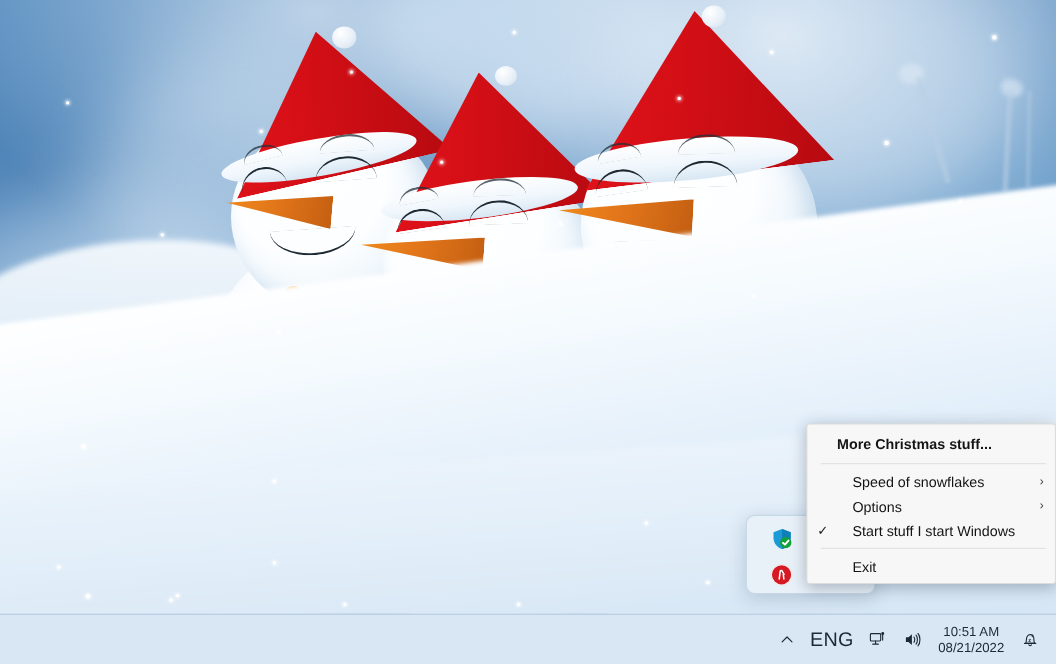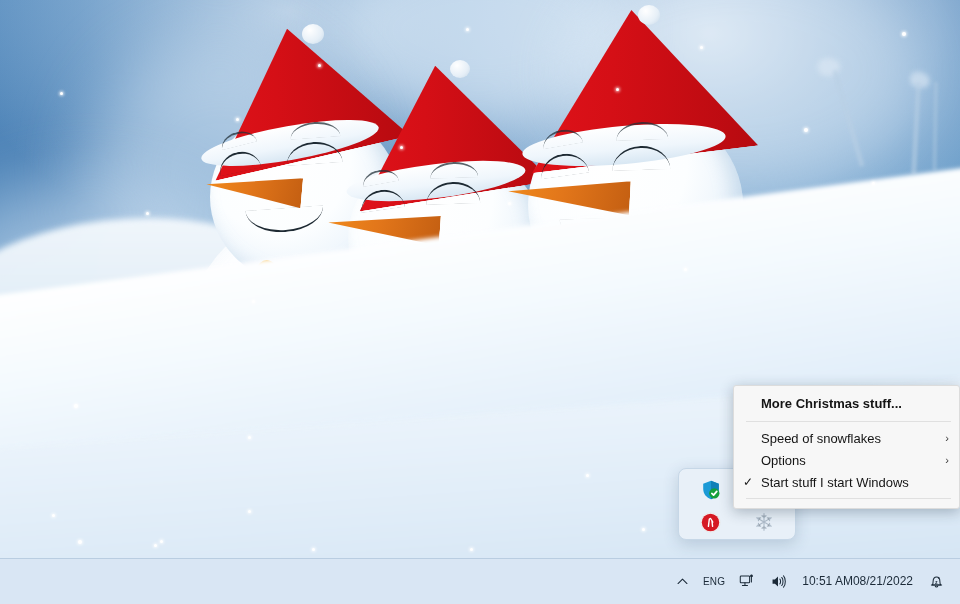--- a/index.html
+++ b/index.html
@@ -165,30 +165,30 @@
     height:46px;
   }
   .tray-btn {
     height:38px;
     display:flex; align-items:center; justify-content:center;
     border-radius:4px;
     padding:0 7px;
     color:#1b2a38;
   }
   #clock {
-    display:flex; flex-direction:row;
+    display:flex; flex-direction:column;
     align-items:center; justify-content:center;
     line-height:1.25;
     font-size:12px;
     color:#1b2a38;
     padding:0 8px;
     height:38px;
     border-radius:4px;
   }
-  #lang { font-size:10px; letter-spacing:.2px; }
+  #lang { font-size:18px; letter-spacing:.2px; }
 
   
   #tray-flyout {
     position:absolute;
     left:678px; top:468px;
     width:118px; height:72px;
     background:#e8f0f8;
     border:1px solid #c6d7e7;
     border-radius:8px;
     box-shadow: 0 4px 16px rgba(40,70,100,0.2);
@@ -217,21 +217,21 @@
     box-shadow: 0 3px 14px rgba(20,40,60,0.30);
     padding:5px 0 4px 0;
     font-size:13px;
     color:#141414;
   }
   .mi {
     position:relative;
     height:22px;
     display:flex;
     align-items:center;
-    padding-left:27px;
+    padding-left:41px;
     padding-right:10px;
     white-space:nowrap;
   }
   .mi.header { font-weight:bold; height:25px; padding-left:27px; }
   .mi .chev {
     position:absolute; right:10px;
     font-size:11px; color:#3a3a3a;
   }
   .mi .check {
     position:absolute; left:9px;
@@ -419,20 +419,23 @@
       <span class="chev">›</span>
     </div>
 
     <div class="mi">
       <span class="check">✓</span>
       <span>Start stuff I start Windows</span>
     </div>
 
     <div class="msep"></div>
 
+    <div class="mi">
+      <span>Exit</span>
+    </div>
   </div>
 
   <div id="taskbar">
     <div id="tray">
 
       <div class="tray-btn" title="Show hidden icons">
         <svg width="13" height="13" viewBox="0 0 16 16">
           <path d="M2.5 10.5 L8 5 L13.5 10.5" stroke="#1b2a38" stroke-width="1.3" fill="none" stroke-linecap="round" stroke-linejoin="round"></path>
         </svg>
       </div>

